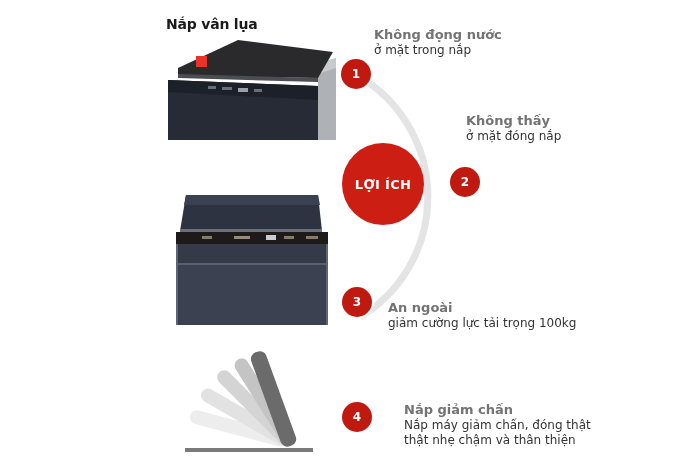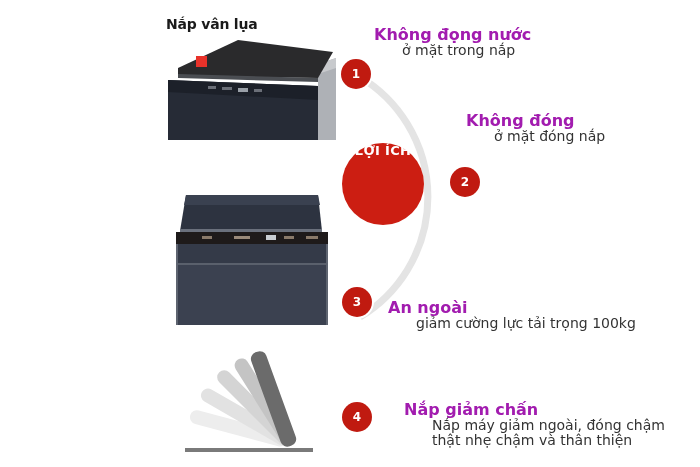--- a/index.html
+++ b/index.html
@@ -15,34 +15,34 @@
   
   .wm2 { left:172px; top:195px; width:160px; height:130px; }
   
   .lidstack { left:175px; top:348px; width:140px; height:115px; }
 
   
   .arc { left:290px; top:60px; width:200px; height:280px; }
 
   
   .center { left:342px; top:143px; width:82px; height:82px; border-radius:50%;
-            background:#cc1e12; color:#fff; display:flex; justify-content:center;
+            background:#cc1e12; color:#fff; display:flex; align-items:center; justify-content:center;
             font-size:13px; font-weight:bold; letter-spacing:0.3px; }
 
   
   .badge { width:30px; height:30px; border-radius:50%; background:#c01a10; color:#fff;
            display:flex; align-items:center; justify-content:center; font-size:12px; font-weight:bold;
            box-shadow:0 0 0 2px #fff; }
   .b1 { left:341px; top:59px; }
   .b2 { left:450px; top:167px; }
   .b3 { left:342px; top:287px; }
   .b4 { left:342px; top:402px; }
 
-  .heading { color:#a21caf; font-weight:bold; font-size:16px; line-height:16px; }
-  .sub { color:#333; font-size:14px; line-height:15px;margin-left:28px; }
+  .heading { color:#737373; font-weight:bold; font-size:13px; line-height:16px; }
+  .sub { color:#333; font-size:12px; line-height:15px; }
 
   .t1 { left:374px; top:27px; }
   .t2 { left:466px; top:113px; }
   .t3 { left:388px; top:300px; }
   .t4 { left:404px; top:402px; }
 </style>
 </head>
 <body>
 
 <div class="abs lid-title">Nắp vân lụa</div>
@@ -109,26 +109,26 @@
 <div class="abs badge b2">2</div>
 <div class="abs badge b3">3</div>
 <div class="abs badge b4">4</div>
 
 <div class="abs t1">
   <div class="heading">Không đọng nước</div>
   <div class="sub">ở mặt trong nắp</div>
 </div>
 
 <div class="abs t2">
-  <div class="heading">Không đóng</div>
+  <div class="heading">Không thấy</div>
   <div class="sub">ở mặt đóng nắp</div>
 </div>
 
 <div class="abs t3">
   <div class="heading">An ngoài</div>
   <div class="sub">giảm cường lực tải trọng 100kg</div>
 </div>
 
 <div class="abs t4">
   <div class="heading">Nắp giảm chấn</div>
-  <div class="sub">Nắp máy giảm ngoài, đóng chậm</div>
+  <div class="sub">Nắp máy giảm chấn, đóng thật</div>
   <div class="sub">thật nhẹ chậm và thân thiện</div>
 </div>
 
 </body></html>

